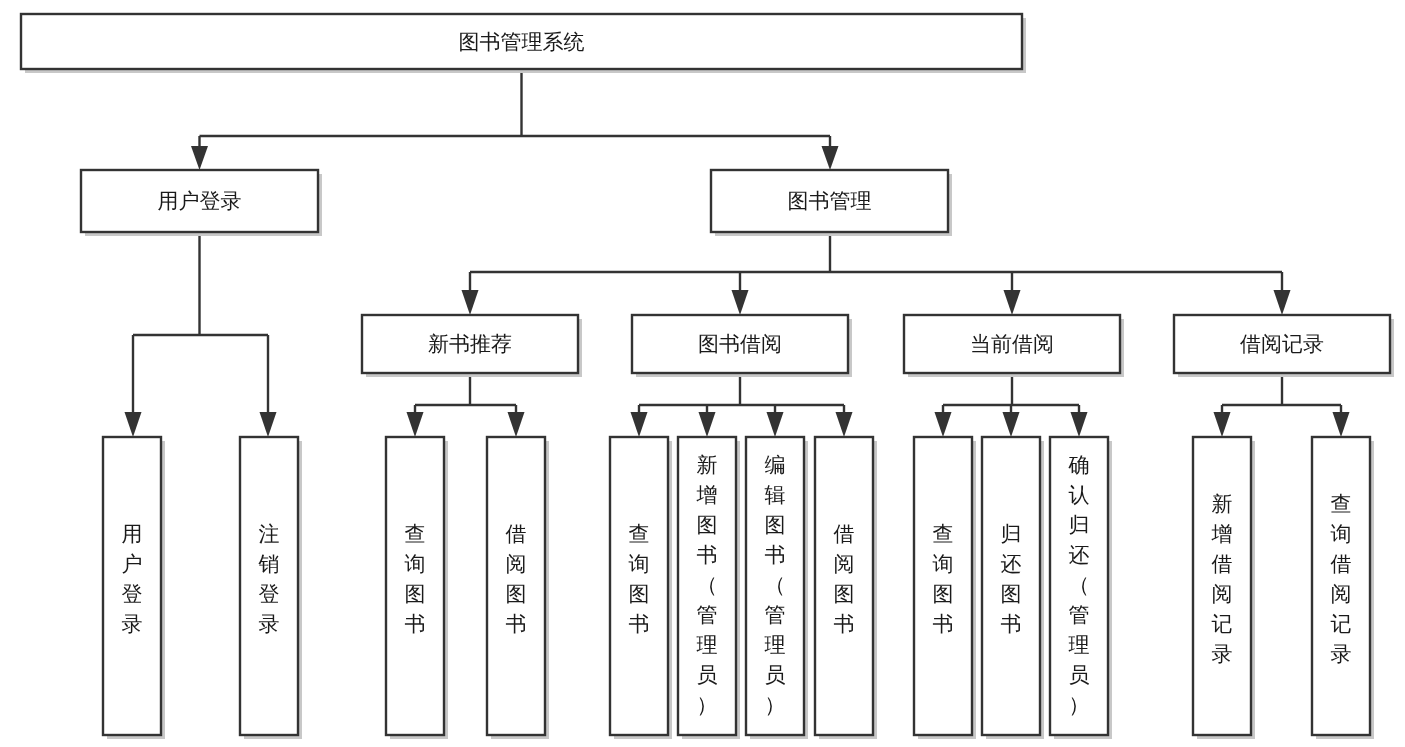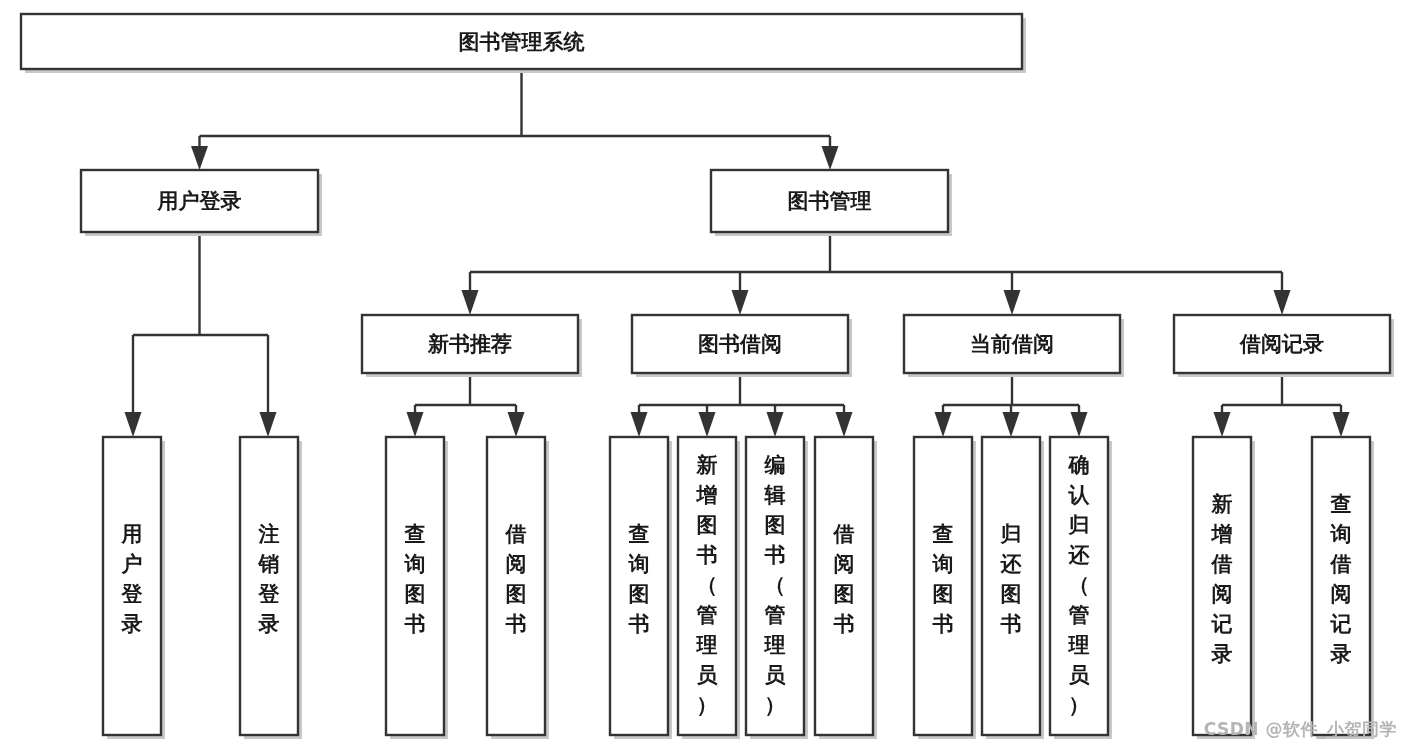--- a/index.html
+++ b/index.html
@@ -10,21 +10,20 @@
   }
   body {
     font-family: "DejaVu Sans", "Liberation Sans", sans-serif;
   }
   #diagram-root {
     position: relative;
     width: 1405px;
     height: 747px;
     background: #ffffff;
     overflow: hidden;
-    font-weight: bold;
   }
   svg#tree-svg {
     position: absolute;
     left: 0;
     top: 0;
     width: 1405px;
     height: 747px;
   }
   .node-box {
     fill: #ffffff;
@@ -265,15 +264,14 @@
     </g>
 
     <g>
       <rect class="node-shadow" x="1316" y="441" width="58" height="298"></rect>
       <rect class="node-box" x="1312" y="437" width="58" height="298"></rect>
       <text class="node-label-vertical" x="1341" y="586"><tspan x="1341" y="511" text-anchor="middle">查</tspan><tspan x="1341" y="541" text-anchor="middle">询</tspan><tspan x="1341" y="571" text-anchor="middle">借</tspan><tspan x="1341" y="601" text-anchor="middle">阅</tspan><tspan x="1341" y="631" text-anchor="middle">记</tspan><tspan x="1341" y="661" text-anchor="middle">录</tspan></text>
     </g>
 
   </svg>
 
-  <div class="watermark">CSDN @软件_小贺同学</div>
 
 </div>
 
 </body></html>

